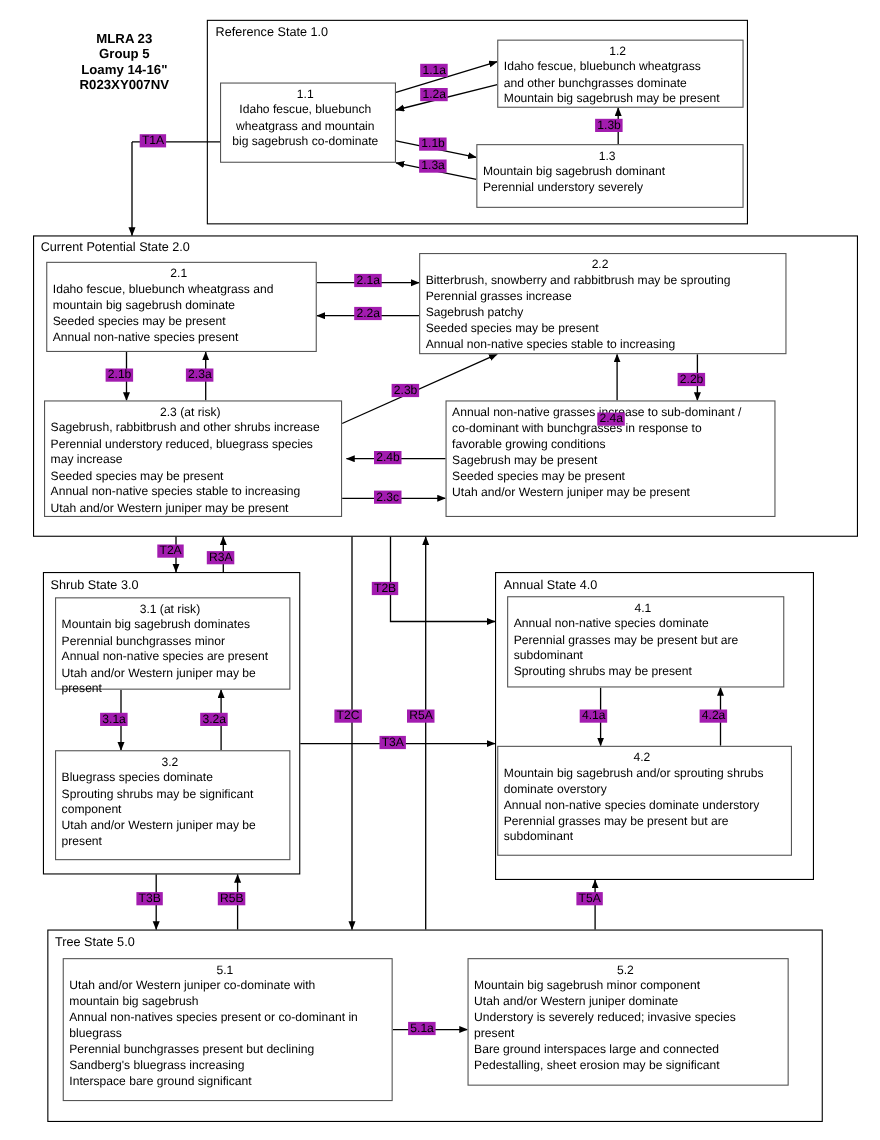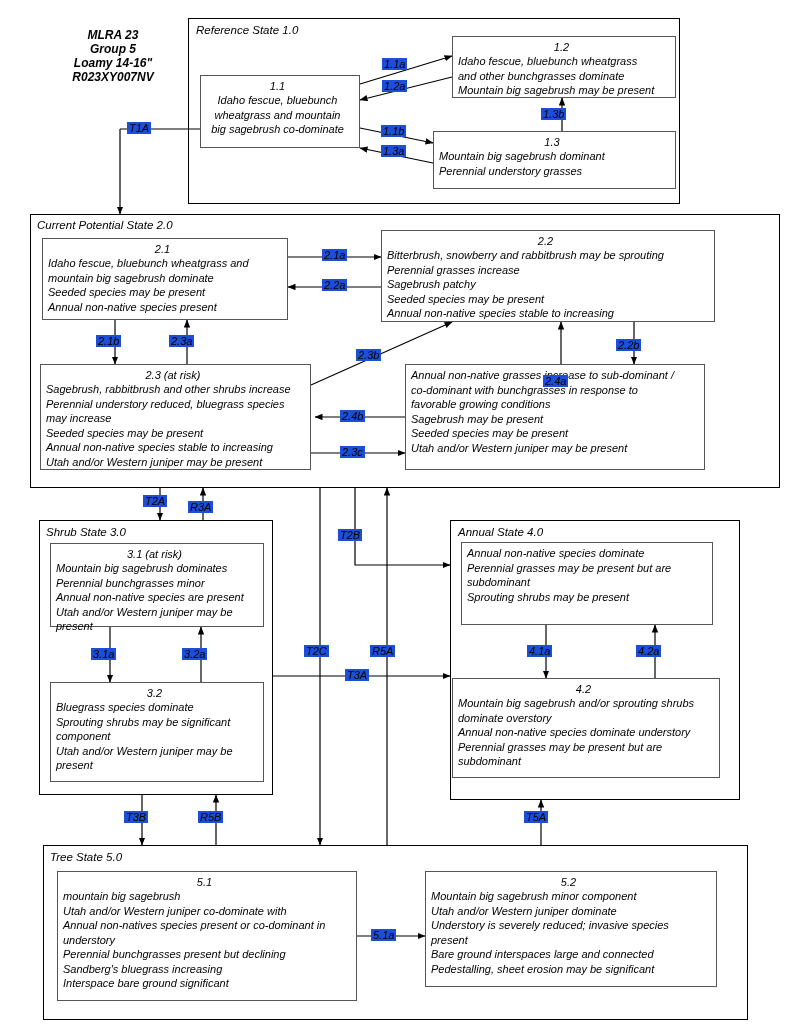--- a/index.html
+++ b/index.html
@@ -1,26 +1,26 @@
 <!DOCTYPE html>
 <html><head>
 <meta charset="utf-8">
 <style>
   html,body{margin:0;padding:0;background:#ffffff;}
   body{width:800px;height:1036px;font-family:"Liberation Sans",sans-serif;}
-  #diagram{position:relative;width:796px;height:1036px;overflow:hidden;font-style:italic;}
+  #diagram{position:relative;width:796px;height:1036px;overflow:hidden;}
   svg{position:absolute;left:0;top:0;width:800px;height:1036px;}
   .state-box{position:absolute;border:1.5px solid #000;box-sizing:border-box;background:transparent;}
   .state-label{position:absolute;font-size:11.5px;color:#000;white-space:nowrap;}
   .phase-box{position:absolute;border:1.2px solid #555;box-sizing:border-box;background:#fff;
              padding:3px 10px 3px 5px;}
   .phase-title{font-size:11px;text-align:center;line-height:14px;color:#000;}
   .phase-line{font-size:11px;text-align:left;line-height:14.5px;color:#000;}
   .header{position:absolute;text-align:center;font-size:12px;font-weight:bold;line-height:14px;color:#000;}
-  .edge-label{position:absolute;font-size:11px;color:#000;background:#1d4ed8;padding:0 2px;white-space:nowrap;}
+  .edge-label{position:absolute;font-size:11px;color:#000;background:#a21caf;padding:0 2px;white-space:nowrap;}
 </style>
 </head>
 <body>
 
 <div id="diagram">
 
   <svg viewBox="0 0 800 1036">
     <defs>
       <marker id="ah" markerWidth="9" markerHeight="9" refX="7.5" refY="3.2" orient="auto" markerUnits="userSpaceOnUse">
         <path d="M0,0 L8,3.2 L0,6.4 z" fill="#000"></path>
@@ -122,21 +122,21 @@
   <div class="phase-box" style="left:452px;top:36px;width:224px;height:62px;">
     <div class="phase-title">1.2</div>
     <div class="phase-line">Idaho fescue, bluebunch wheatgrass</div>
     <div class="phase-line">and other bunchgrasses dominate</div>
     <div class="phase-line">Mountain big sagebrush may be present</div>
   </div>
 
   <div class="phase-box" style="left:433px;top:131px;width:243px;height:58px;">
     <div class="phase-title">1.3</div>
     <div class="phase-line">Mountain big sagebrush dominant</div>
-    <div class="phase-line">Perennial understory grasses</div>
+    <div class="phase-line">Perennial understory severely</div>
   </div>
 
   <div class="phase-box" style="left:42px;top:238px;width:246px;height:82px;">
     <div class="phase-title">2.1</div>
     <div class="phase-line">Idaho fescue, bluebunch wheatgrass and</div>
     <div class="phase-line">mountain big sagebrush dominate</div>
     <div class="phase-line">Seeded species may be present</div>
     <div class="phase-line">Annual non-native species present</div>
   </div>
 
@@ -180,41 +180,42 @@
   <div class="phase-box" style="left:50px;top:682px;width:214px;height:100px;">
     <div class="phase-title">3.2</div>
     <div class="phase-line">Bluegrass species dominate</div>
     <div class="phase-line">Sprouting shrubs may be significant</div>
     <div class="phase-line">component</div>
     <div class="phase-line">Utah and/or Western juniper may be</div>
     <div class="phase-line">present</div>
   </div>
 
   <div class="phase-box" style="left:461px;top:542px;width:252px;height:83px;">
+    <div class="phase-title">4.1</div>
     <div class="phase-line">Annual non-native species dominate</div>
     <div class="phase-line">Perennial grasses may be present but are</div>
     <div class="phase-line">subdominant</div>
     <div class="phase-line">Sprouting shrubs may be present</div>
   </div>
 
   <div class="phase-box" style="left:452px;top:678px;width:268px;height:100px;">
     <div class="phase-title">4.2</div>
     <div class="phase-line">Mountain big sagebrush and/or sprouting shrubs</div>
     <div class="phase-line">dominate overstory</div>
     <div class="phase-line">Annual non-native species dominate understory</div>
     <div class="phase-line">Perennial grasses may be present but are</div>
     <div class="phase-line">subdominant</div>
   </div>
 
   <div class="phase-box" style="left:57px;top:871px;width:300px;height:130px;">
     <div class="phase-title">5.1</div>
+    <div class="phase-line">Utah and/or Western juniper co-dominate with</div>
     <div class="phase-line">mountain big sagebrush</div>
-    <div class="phase-line">Utah and/or Western juniper co-dominate with</div>
     <div class="phase-line">Annual non-natives species present or co-dominant in</div>
-    <div class="phase-line">understory</div>
+    <div class="phase-line">bluegrass</div>
     <div class="phase-line">Perennial bunchgrasses present but declining</div>
     <div class="phase-line">Sandberg's bluegrass increasing</div>
     <div class="phase-line">Interspace bare ground significant</div>
   </div>
 
   <div class="phase-box" style="left:425px;top:871px;width:292px;height:116px;">
     <div class="phase-title">5.2</div>
     <div class="phase-line">Mountain big sagebrush minor component</div>
     <div class="phase-line">Utah and/or Western juniper dominate</div>
     <div class="phase-line">Understory is severely reduced; invasive species</div>

